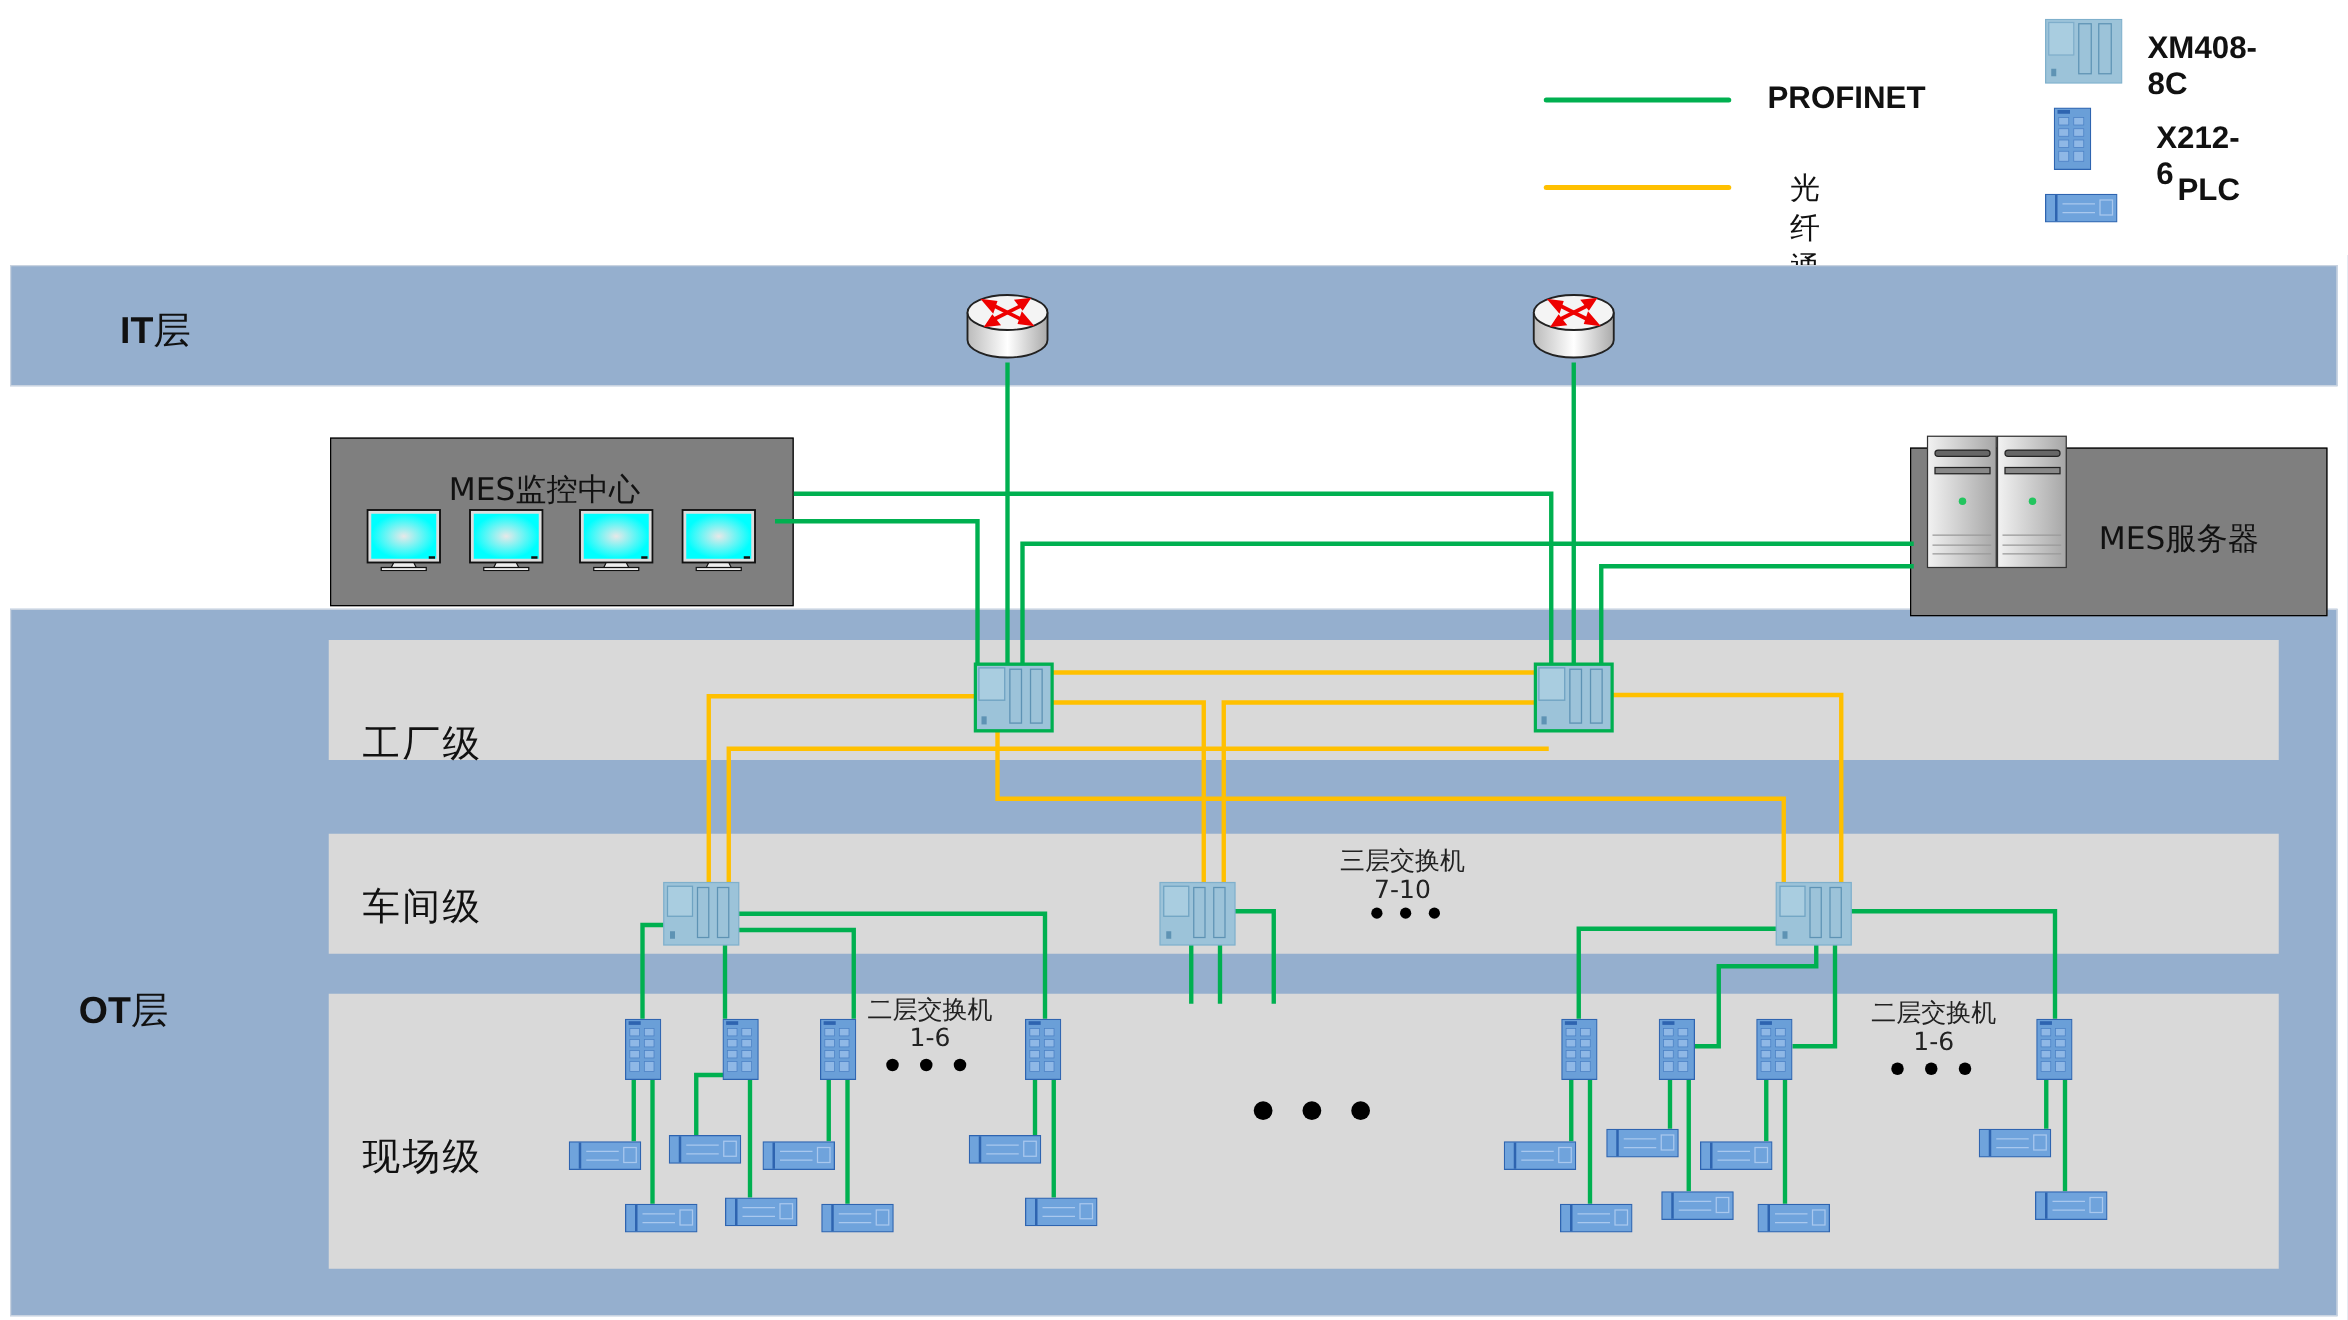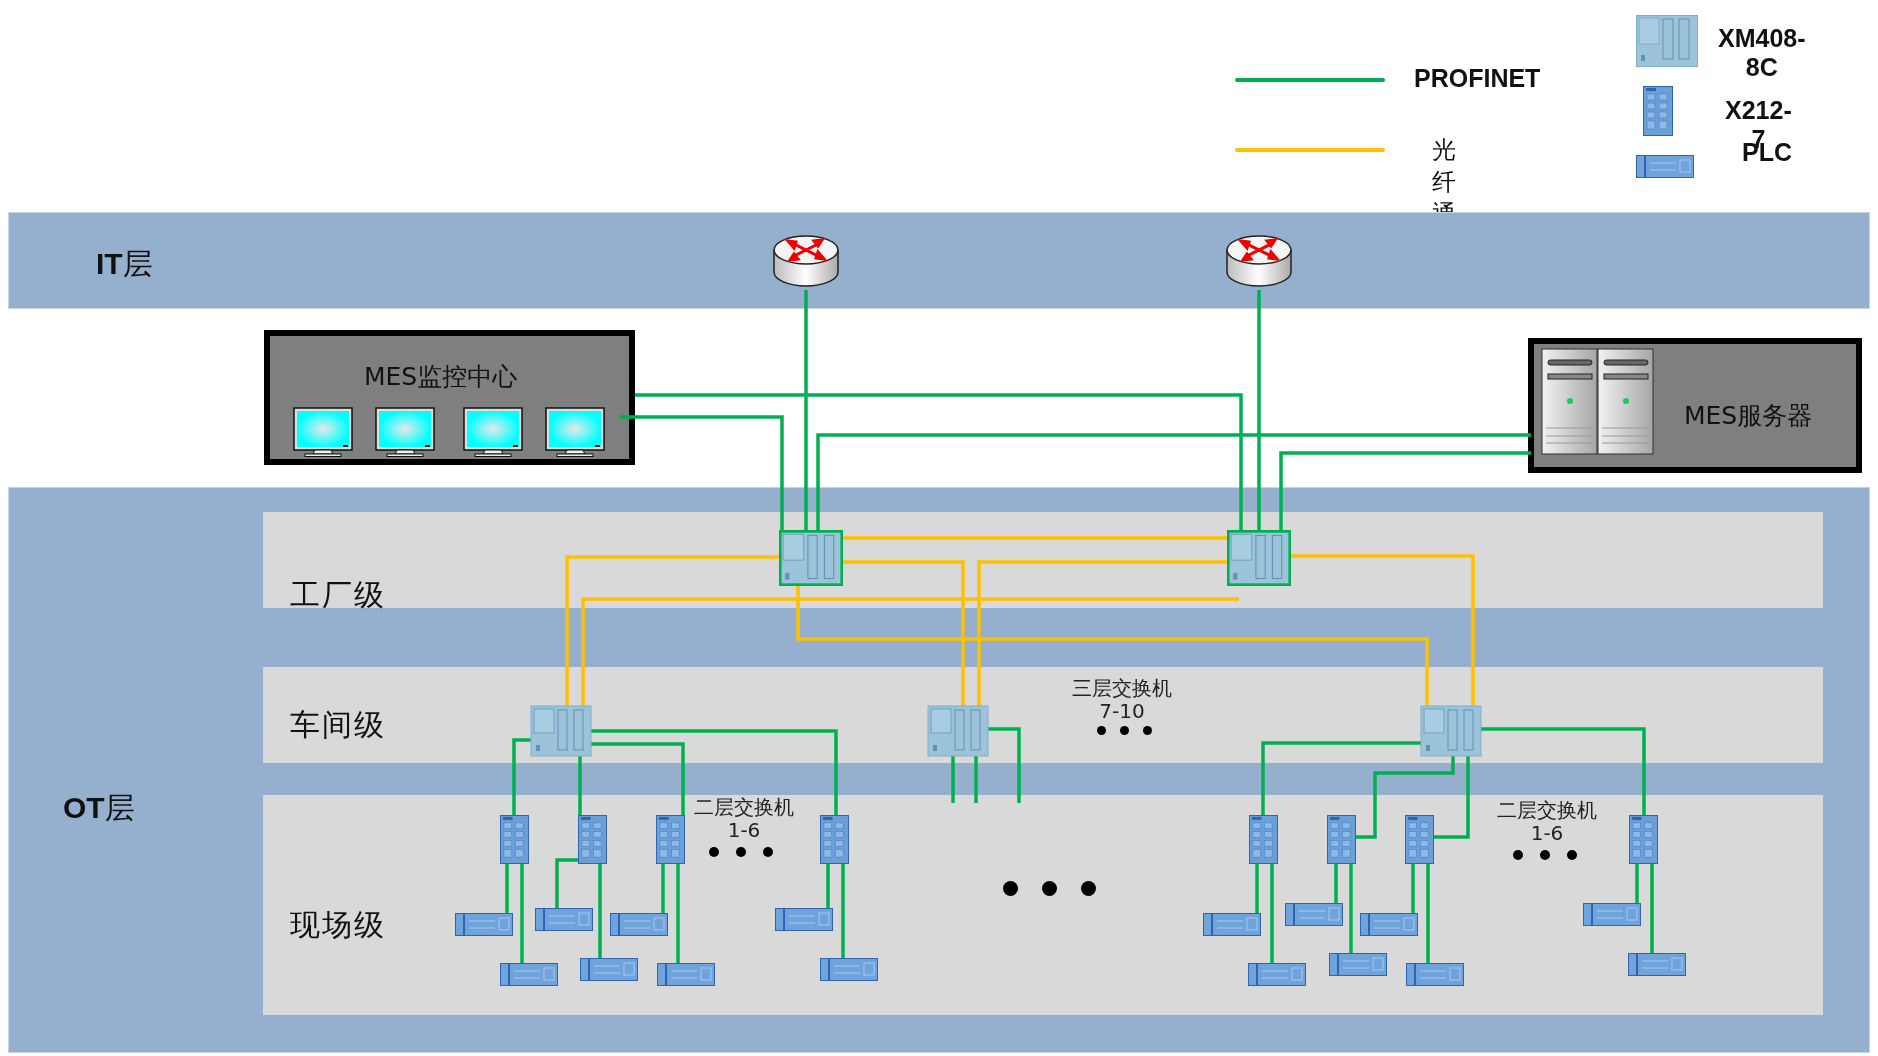--- a/index.html
+++ b/index.html
@@ -8,23 +8,23 @@
   .band{position:absolute;background:#95afce;border:1px solid #c9d3e0;box-sizing:border-box;}
   .row{position:absolute;background:#d9d9d9;}
   .layer-label{position:absolute;font-size:30px;font-weight:bold;color:#111;}
   .layer-label .cjk{font-weight:normal;font-family:"DejaVu Sans",sans-serif;}
   .row-label{position:absolute;font-size:30px;color:#111;font-family:"DejaVu Serif",serif;letter-spacing:2px;}
   .note{position:absolute;font-size:20px;color:#222;text-align:center;line-height:23px;font-family:"DejaVu Sans",sans-serif;}
   .dots{position:absolute;display:flex;gap:22px;}
   .dot{width:13px;height:13px;border-radius:50%;background:#000;}
   .dots.big .dot{width:15px;height:15px;}
   .dots.big{gap:24px;}
-  .gbox{position:absolute;background:#7f7f7f;border:6px solid #000000;box-sizing:border-box;}
+  .gbox{position:absolute;background:#7f7f7f;border:1px solid #000000;box-sizing:border-box;margin-top:20px;}
   .gbox-title{position:absolute;font-size:25px;color:#111;font-family:"DejaVu Sans",sans-serif;}
-  .legend-text{position:absolute;font-size:25px;font-weight:bold;color:#111;text-align:center;}
+  .legend-text{position:absolute;font-size:25px;font-weight:bold;color:#111;}
   .legend-text.cjk{font-weight:normal;font-family:"DejaVu Serif",serif;font-size:24px;}
   svg.wires{position:absolute;left:0;top:0;}
 </style>
 </head>
 <body>
 
 <div class="abs">
   <div class="abs" style="left:1235px;top:78px;width:150px;height:4px;background:#00b050;border-radius:2px;"></div>
   <div class="legend-text" style="left:1414px;top:64px;">PROFINET</div>
   <div class="abs" style="left:1235px;top:148px;width:150px;height:4px;background:#ffc000;border-radius:2px;"></div>
@@ -50,21 +50,21 @@
           <rect x="16" y="8" width="8" height="6"></rect>
         <rect x="4" y="17" width="8" height="6"></rect>
           <rect x="16" y="17" width="8" height="6"></rect>
         <rect x="4" y="26" width="8" height="6"></rect>
           <rect x="16" y="26" width="8" height="6"></rect>
         <rect x="4" y="35" width="8" height="8"></rect>
           <rect x="16" y="35" width="8" height="8"></rect>
       </g>
     </svg>
   </div>
-  <div class="legend-text" style="left:1725px;top:96px;">X212-7</div>
+  <div class="legend-text" style="left:1725px;top:96px;">X212-6</div>
 
   <div class="abs" style="left:1636px;top:155px;width:58px;height:23px;">
     <svg width="58" height="23" viewBox="0 0 58 23">
       <rect x="0.5" y="0.5" width="57" height="22" fill="#6fa3dc" stroke="#2e64b0"></rect>
       <line x1="9" y1="1" x2="9" y2="22" stroke="#2e64b0" stroke-width="2"></line>
       <line x1="14" y1="8" x2="40" y2="8" stroke="#a9c8ee"></line>
       <line x1="14" y1="15" x2="40" y2="15" stroke="#a9c8ee"></line>
       <rect x="44" y="5" width="10" height="12" fill="none" stroke="#a9c8ee"></rect>
     </svg>
   </div>

